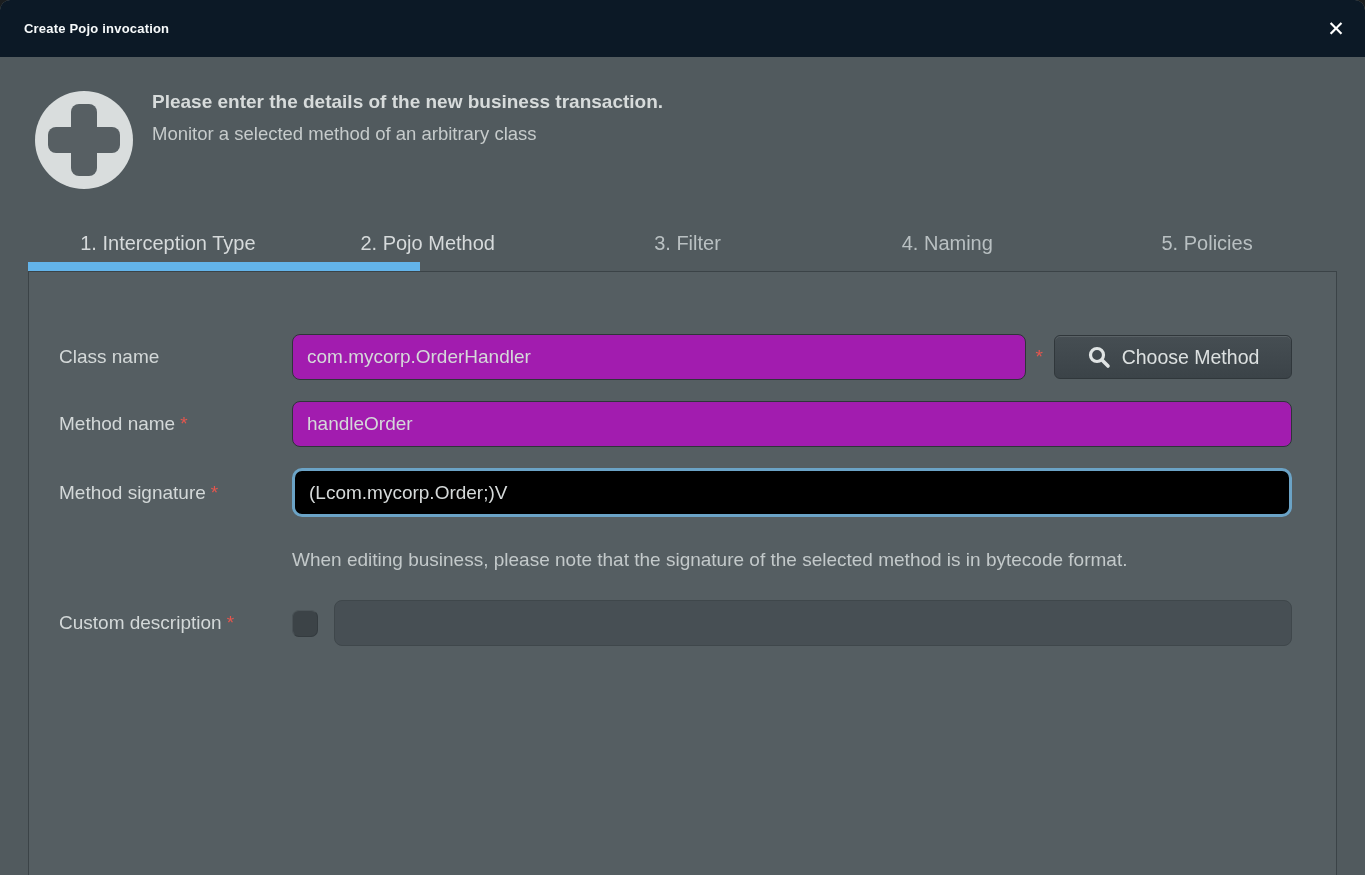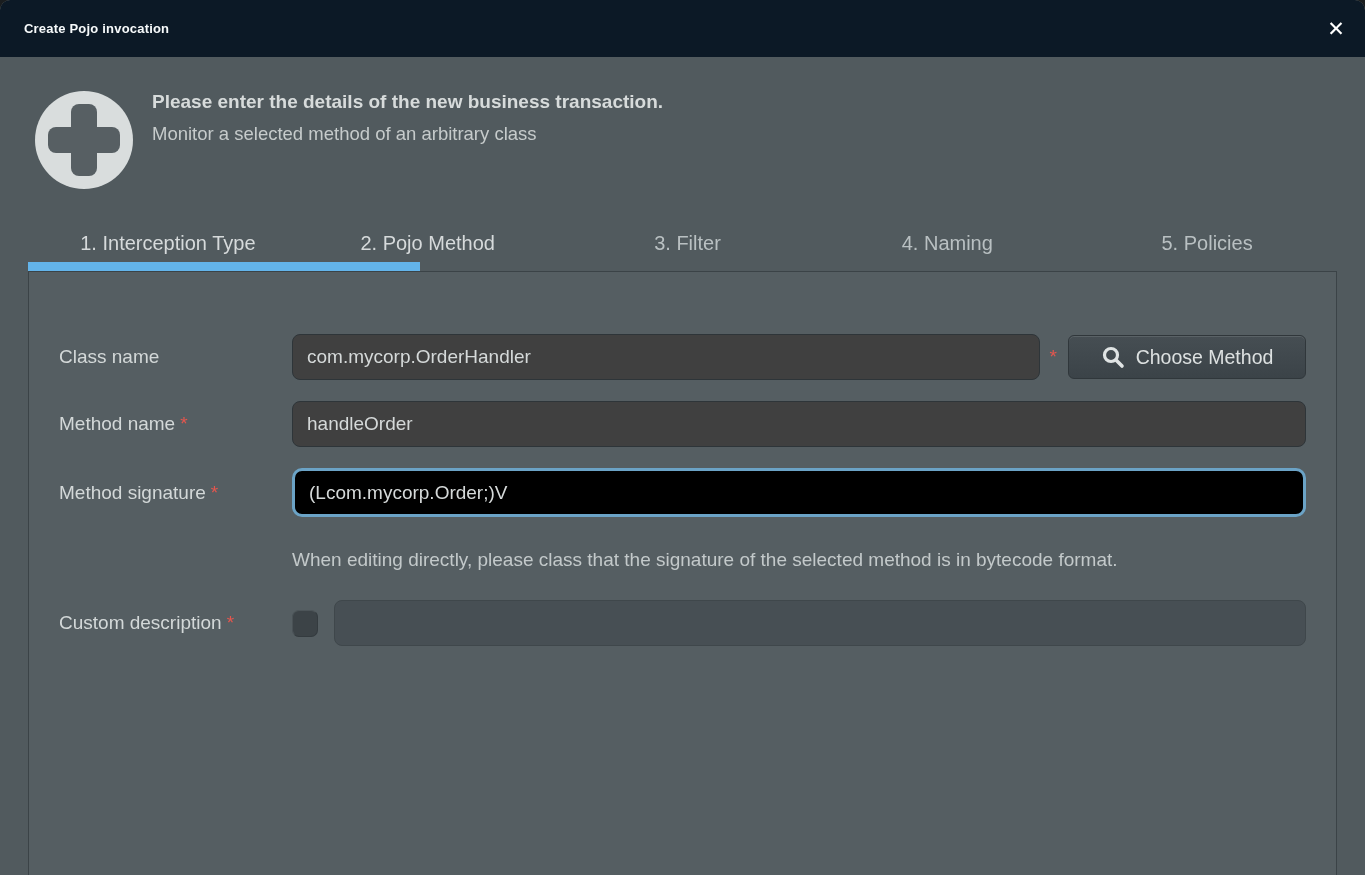--- a/index.html
+++ b/index.html
@@ -61,35 +61,35 @@
   .progress-bar {
     position: absolute; top: 262px; left: 28px;
     width: 392px; height: 9px;
     background: #63b4ea;
   }
   
   .panel {
     position: absolute; top: 271px; left: 28px; right: 28px; bottom: 0;
     background: #555e62;
     border: 1px solid #3b4347; border-bottom: none;
-    padding: 62px 30px 0 30px;
+    padding: 62px 44px 0 30px;
   }
   .form-row { display: flex; align-items: center; }
   .form-row + .form-row { margin-top: 21px; }
   .row-label {
     flex: 0 0 233px;
     color: #d3d8d8; font-size: 19px;
     white-space: nowrap;
   }
   .req { color: #e4564e; font-size: 19px; }
   .row-label .req { margin-left: 5px; }
   .field-area { flex: 1 1 auto; display: flex; align-items: center; min-width: 0; }
   .text-input {
     height: 46px; width: 100%;
-    background: #404040;
+    background: #a21caf;
     border: 1px solid #2e3539; border-radius: 8px;
     color: #d5d9d9; font-size: 19px;
     font-family: "Liberation Sans", "DejaVu Sans", sans-serif;
     padding: 0 14px;
     outline: none;
   }
   .text-input.focused {
     border: 3px solid #6ba3c6;
     border-radius: 10px;
     background: #000000;
@@ -190,21 +190,21 @@
 
     <div class="form-row sig-row">
       <div class="row-label">
         <span>Method signature</span><span class="req">*</span>
       </div>
       <div class="field-area">
         <input class="text-input focused" type="text" value="(Lcom.mycorp.Order;)V" style="">
       </div>
     </div>
 
-    <div class="note-row">When editing directly, please class that the signature of the selected method is in bytecode format.</div>
+    <div class="note-row">When editing business, please note that the signature of the selected method is in bytecode format.</div>
 
     <div class="form-row" style="margin-top:0;">
       <div class="row-label">
         <span>Custom description</span><span class="req">*</span>
       </div>
       <div class="field-area">
         <div class="checkbox"></div>
         <input class="text-input disabled" type="text" value="" style="">
       </div>
     </div>

